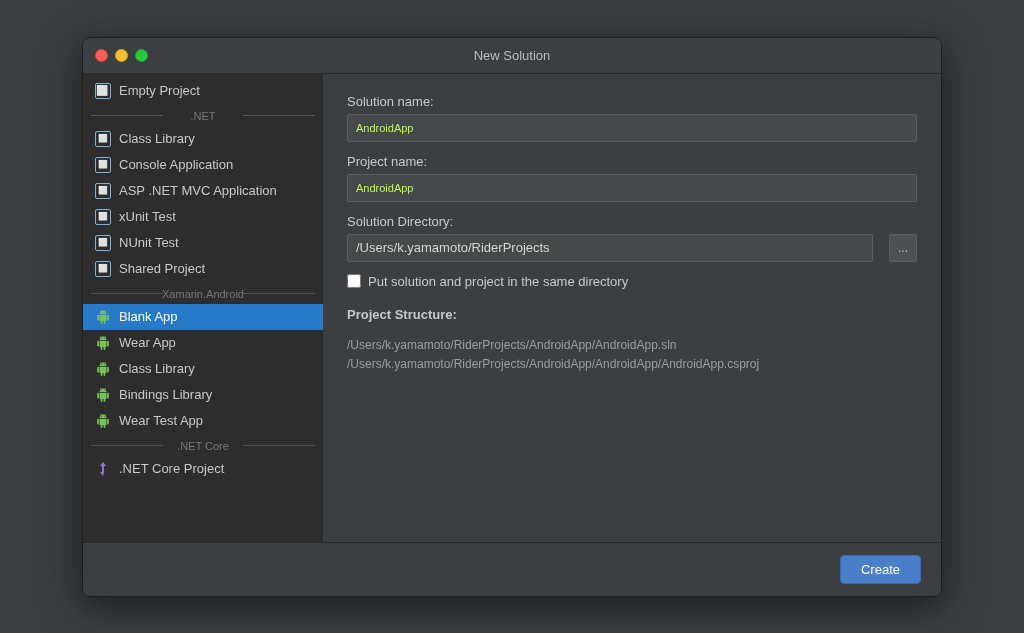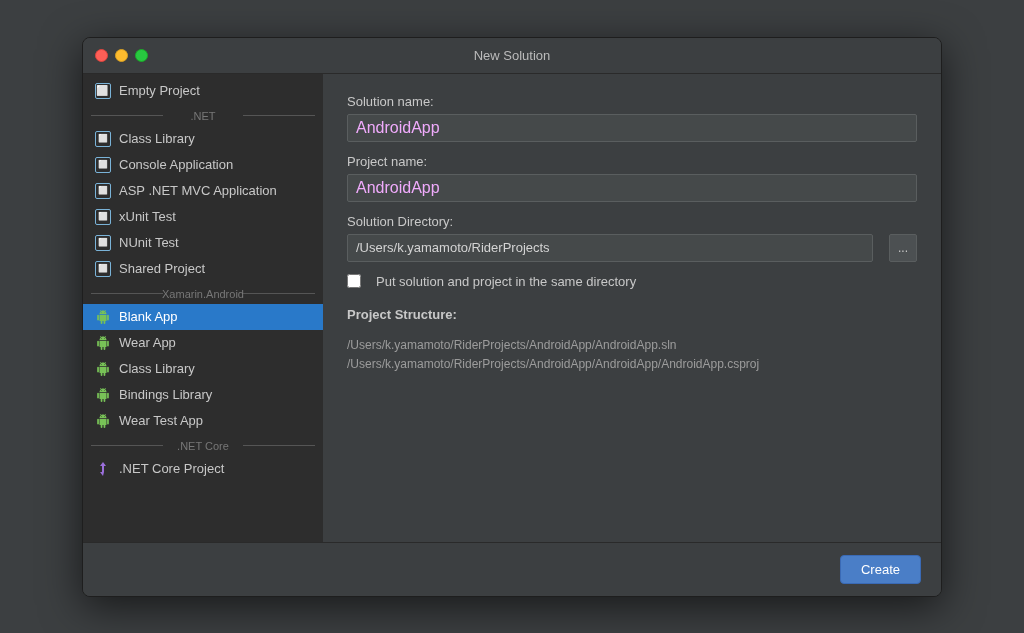--- a/index.html
+++ b/index.html
@@ -154,23 +154,23 @@
     .form-label {
       display: block;
       margin-bottom: 5px;
       color: #c8c8c8;
       font-size: 13px;
     }
     .form-input {
       width: 100%;
       background: #45494a;
       border: 1px solid #5a5e5f;
-      color: #f0abfc;
+      color: #bef264;
       padding: 5px 8px;
-      font-size: 16px;
+      font-size: 11px;
       border-radius: 2px;
       outline: none;
       height: 28px;
     }
     .directory-row {
       display: flex;
       gap: 16px;
       align-items: center;
     }
     .directory-input {
@@ -192,21 +192,21 @@
       cursor: pointer;
       border-radius: 2px;
       font-size: 12px;
       height: 28px;
       display: flex;
       align-items: center;
     }
     .checkbox-row {
       display: flex;
       align-items: center;
-      gap: 15px;
+      gap: 7px;
       margin-bottom: 14px;
     }
     .checkbox-row input[type=checkbox] {
       width: 14px;
       height: 14px;
       cursor: pointer;
     }
     .checkbox-label {
       color: #c8c8c8;
       font-size: 13px;

